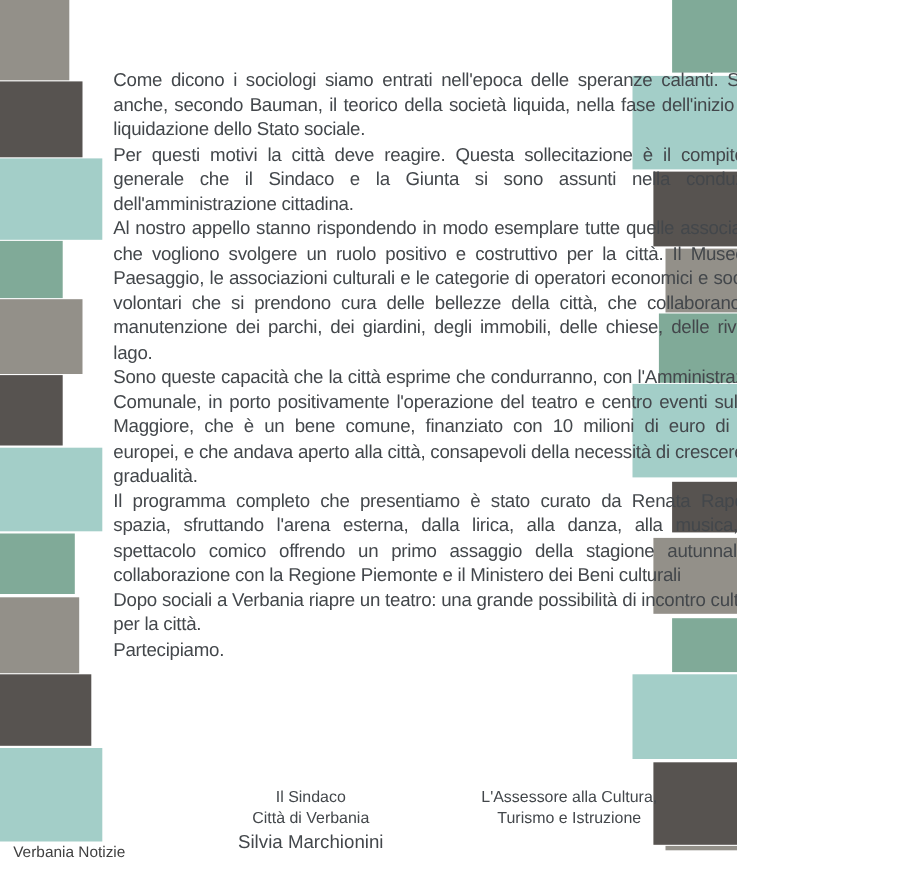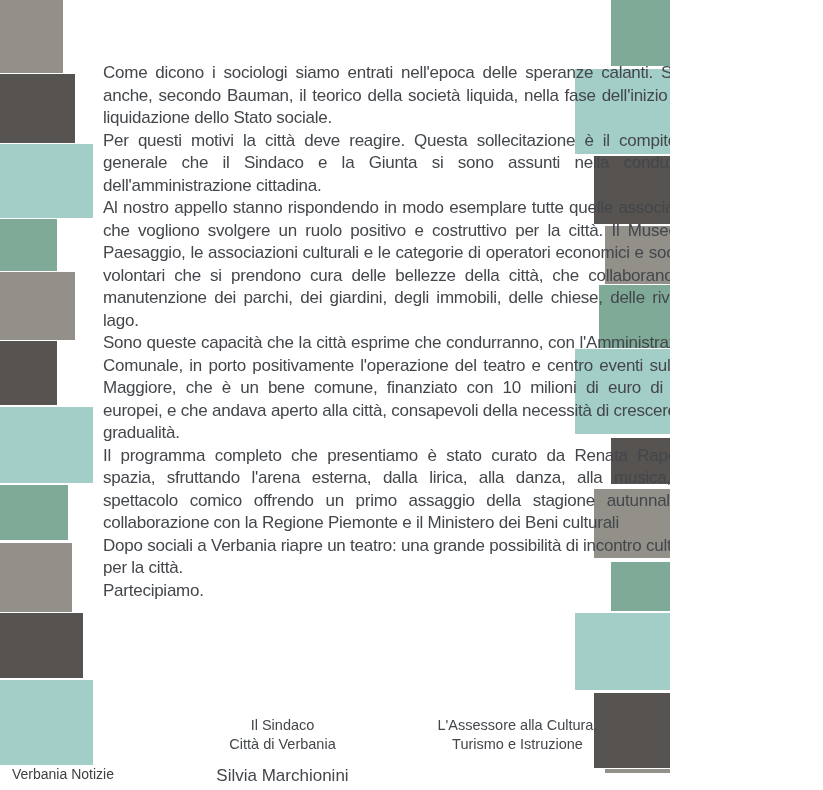--- a/index.html
+++ b/index.html
@@ -48,21 +48,21 @@
   .sig-left  { left: 180px; top: 716px; width: 205px; }
   .sig-right { left: 405px; top: 716px; width: 225px; }
   .sig-line {
     font-size: 14.5px;
     line-height: 18.5px;
     text-align: center;
   }
   .sig-name {
     font-size: 17px;
     line-height: 21px;
-    margin-top: 12px;
+    margin-top: 2px;
   }
   .footer-credit {
     position: absolute;
     left: 2px;
     top: 766px;
     font-size: 14px;
     color: #404040;
     letter-spacing: 0;
     margin-left: 10px;
   }

